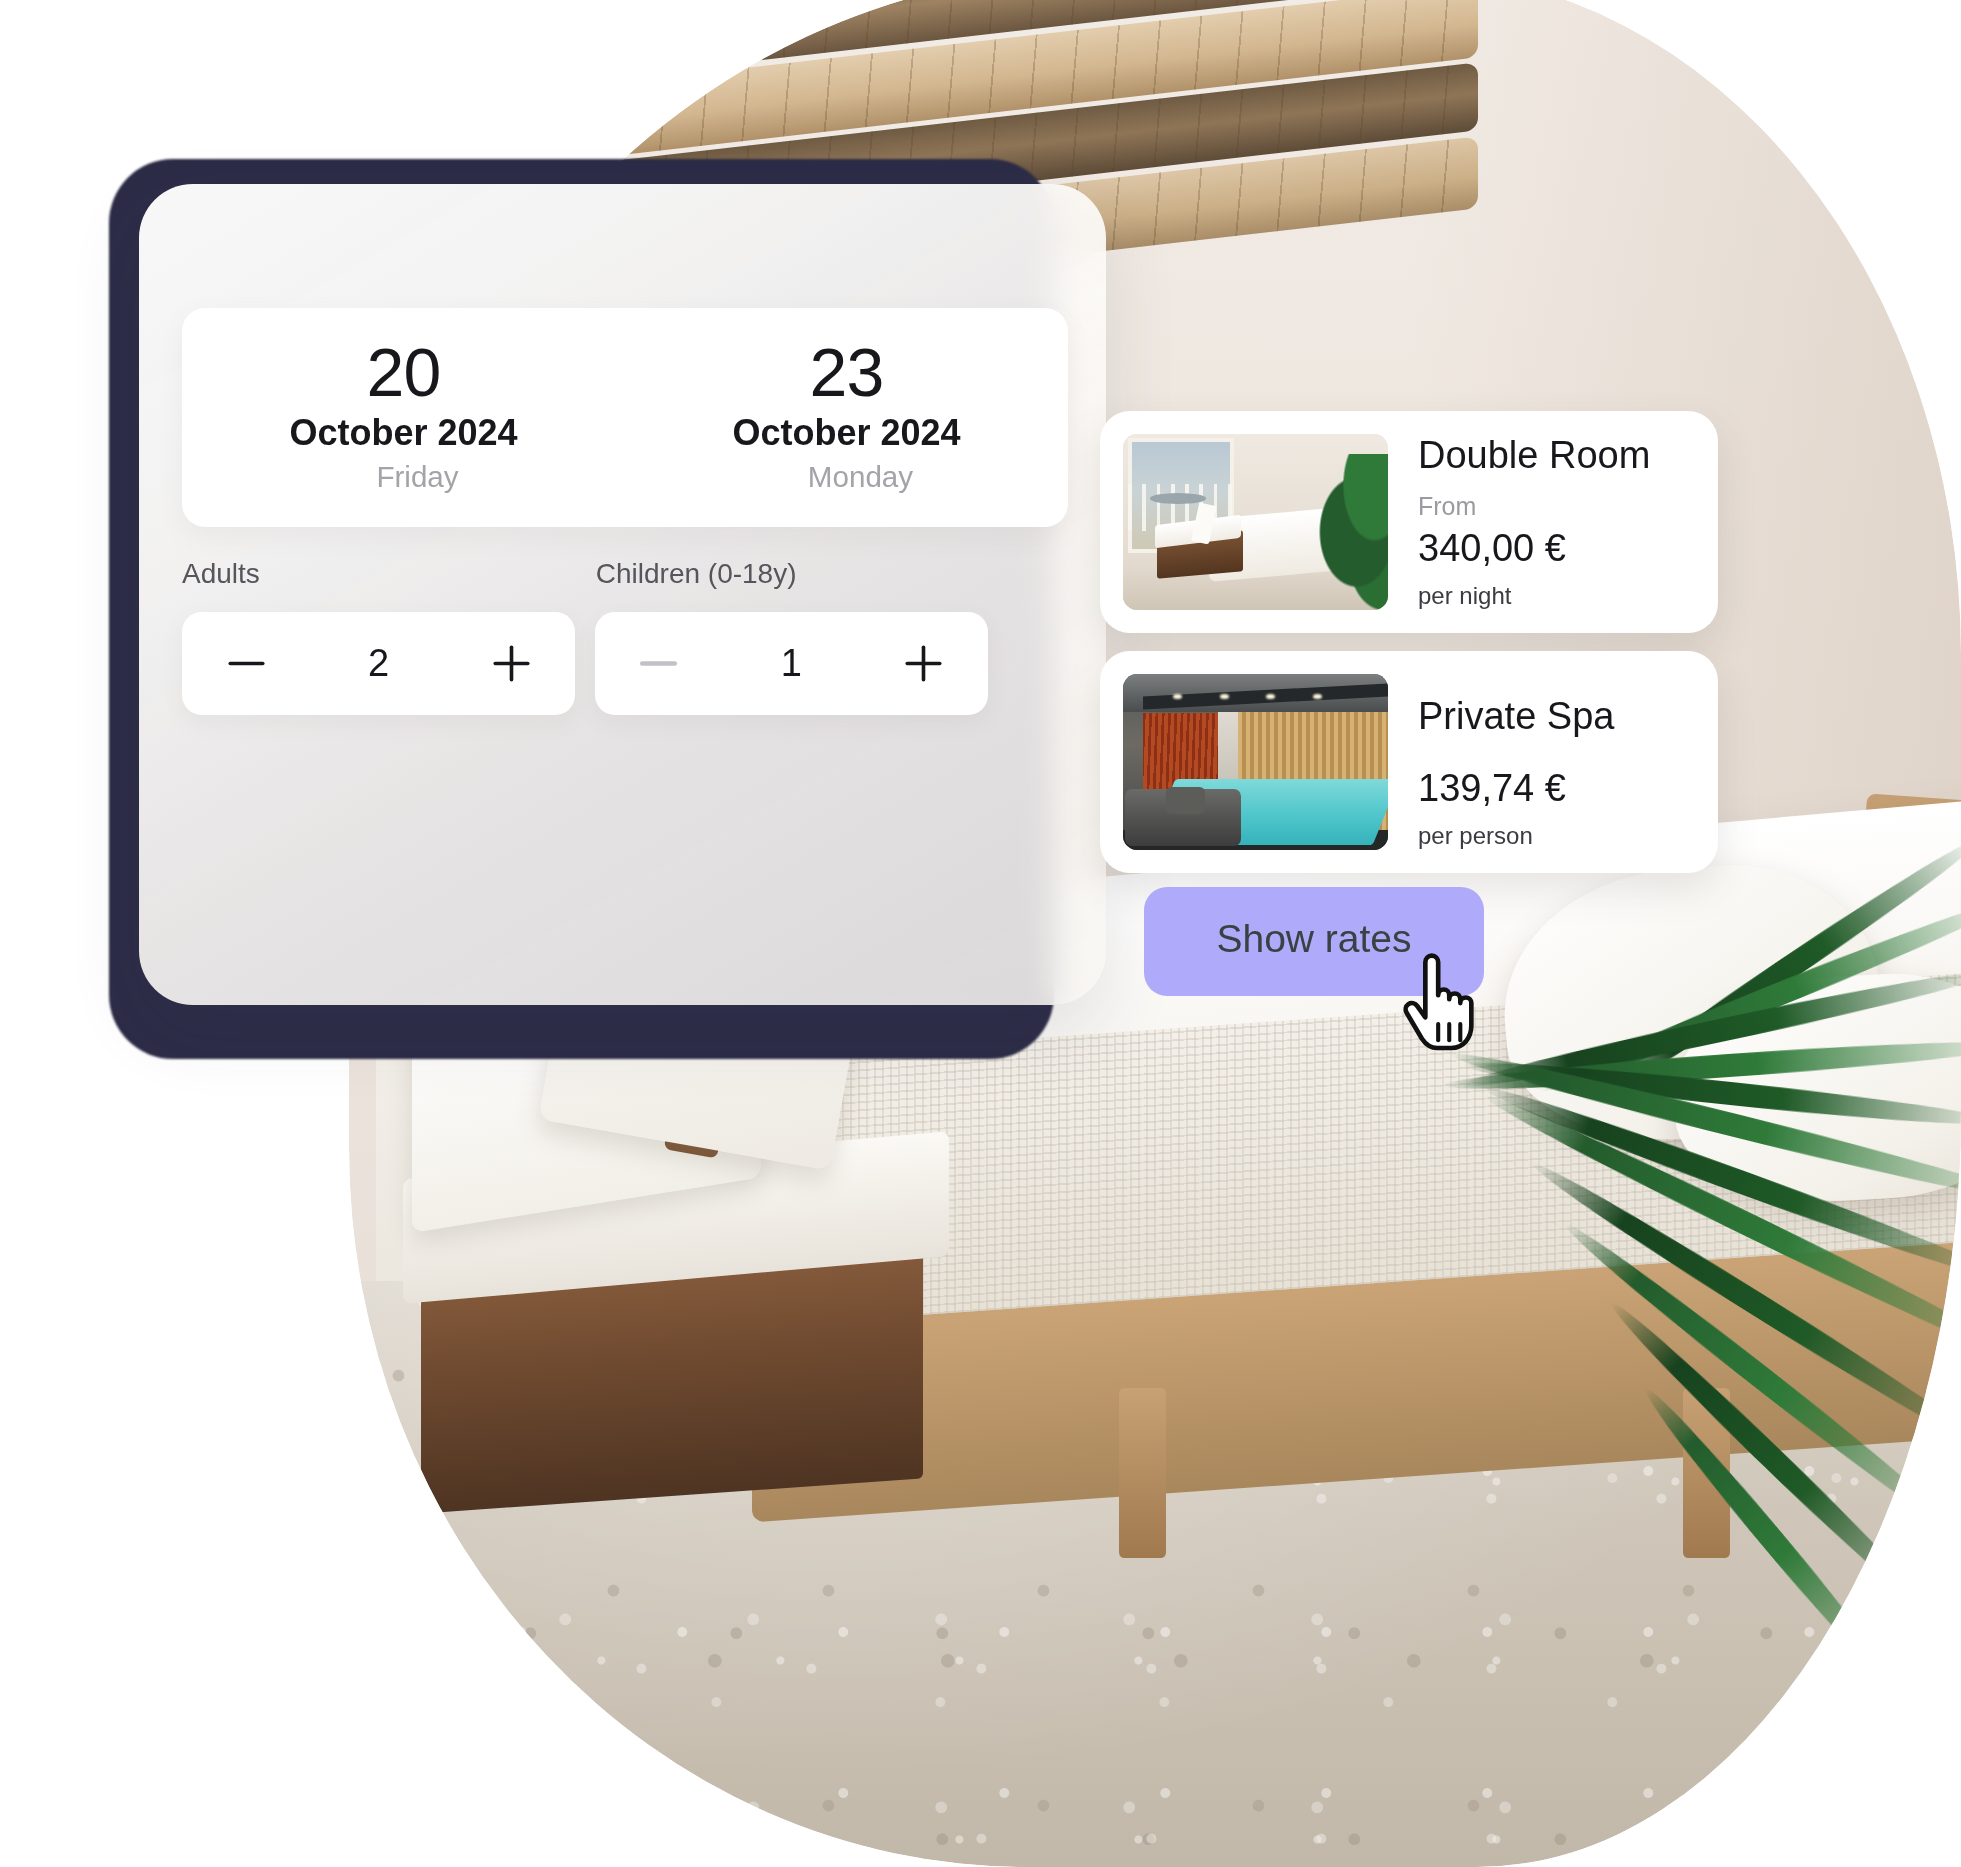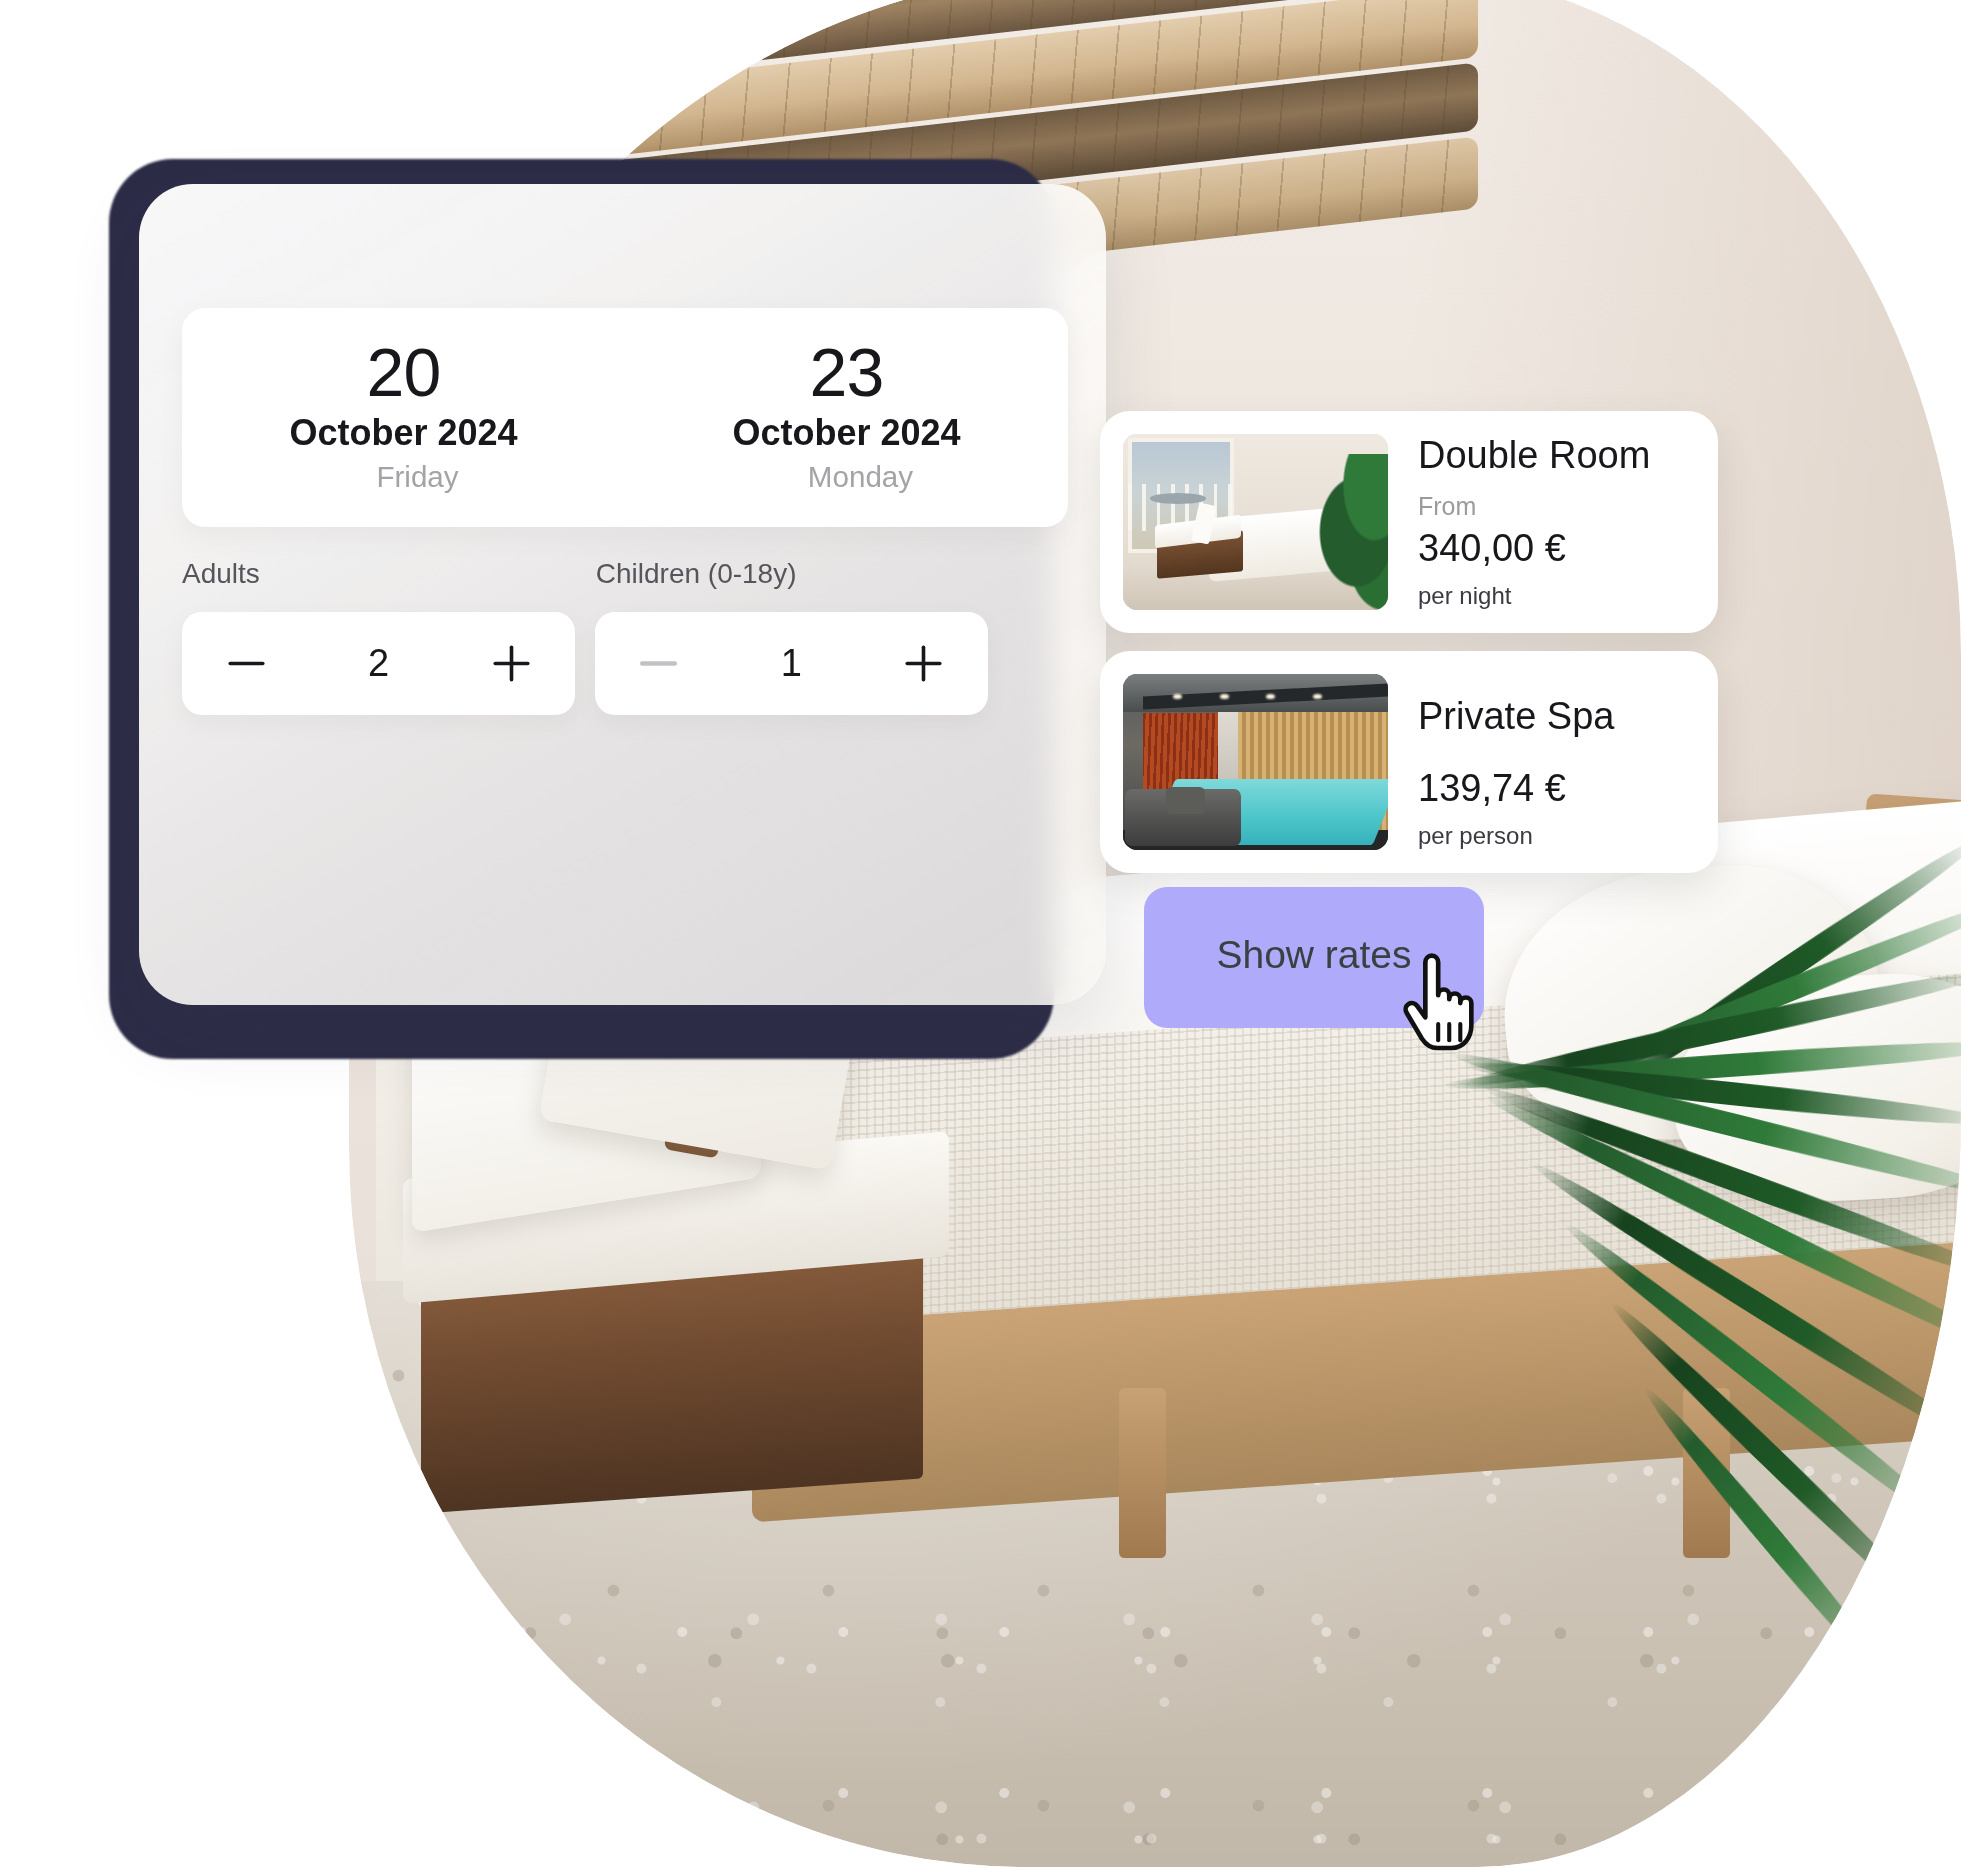--- a/index.html
+++ b/index.html
@@ -606,21 +606,21 @@
     color: #3b3b41;
     margin-top: 12.5px;
   }
   #card-spa .prod-title { margin-bottom: 30px; }
   #card-spa .prod-price { margin-top: 0; }
 
   
   #show-rates {
     position: absolute;
     left: 1144px; top: 887px;
-    width: 340px; height: 141px;
+    width: 340px; height: 109px;
     background: #b0aafa;
     border: none;
     border-radius: 23px;
     color: #3b4142;
     font-size: 39px;
     font-family: "Liberation Sans", sans-serif;
     cursor: pointer;
     display: flex;
     align-items: center;
     justify-content: center;

